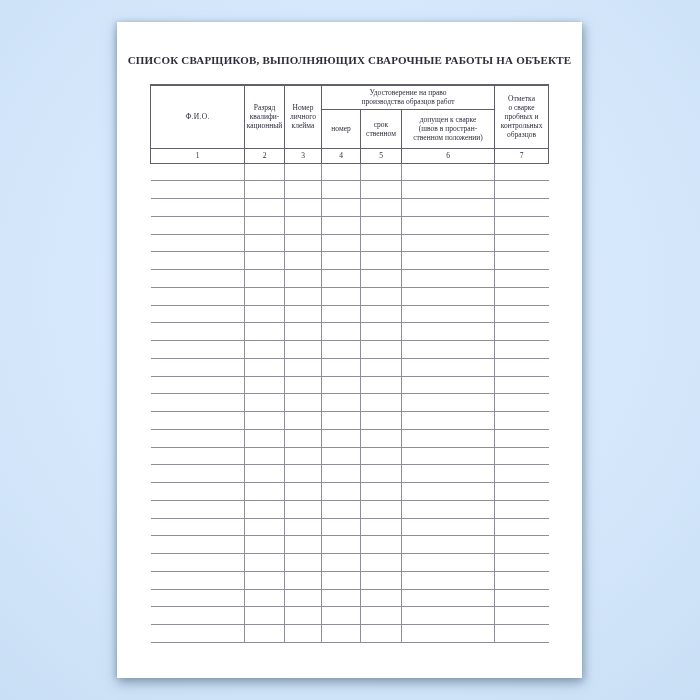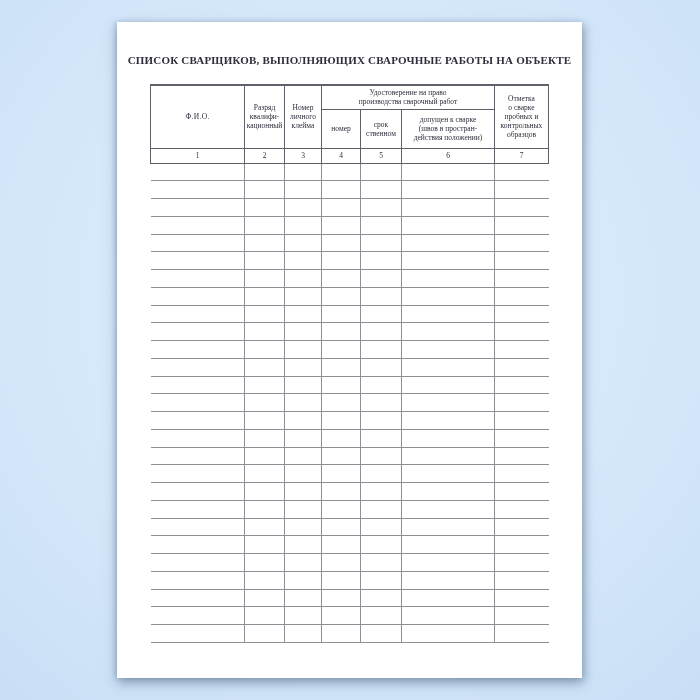--- a/index.html
+++ b/index.html
@@ -94,34 +94,34 @@
     <thead>
       <tr class="row-top">
         <th rowspan="2" class="cell-fio">Ф.И.О.</th>
         <th rowspan="2">Разряд
 квалифи-
 кационный</th>
         <th rowspan="2">Номер
 личного
 клейма</th>
         <th colspan="3">Удостоверение на право
-производства сварочный работ</th>
+производства образцов работ</th>
         <th rowspan="2">Отметка
 о сварке
 пробных и
 контрольных
 образцов</th>
       </tr>
       <tr class="row-sub">
         <th>номер</th>
         <th>срок
 ственном</th>
         <th>допущен к сварке
 (швов в простран-
-действия положении)</th>
+ственном положении)</th>
       </tr>
       <tr class="row-num">
         <th>1</th>
         <th>2</th>
         <th>3</th>
         <th>4</th>
         <th>5</th>
         <th>6</th>
         <th>7</th>
       </tr>

